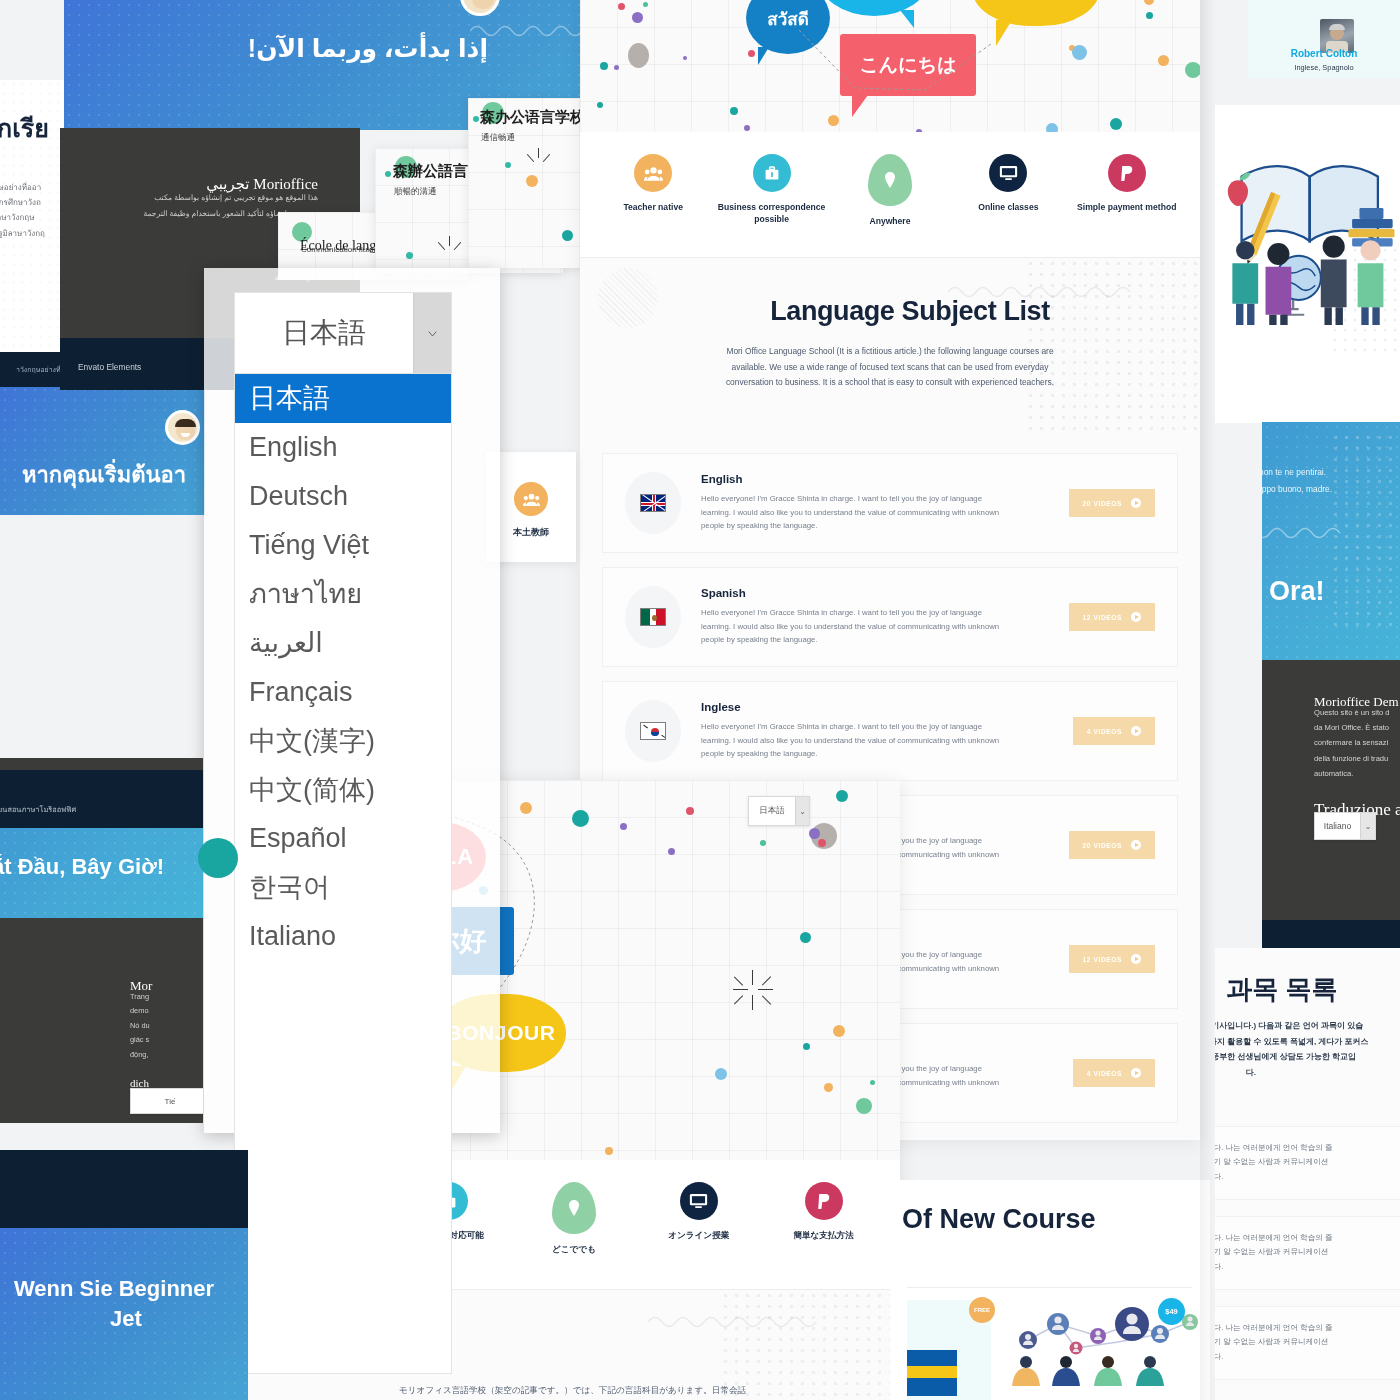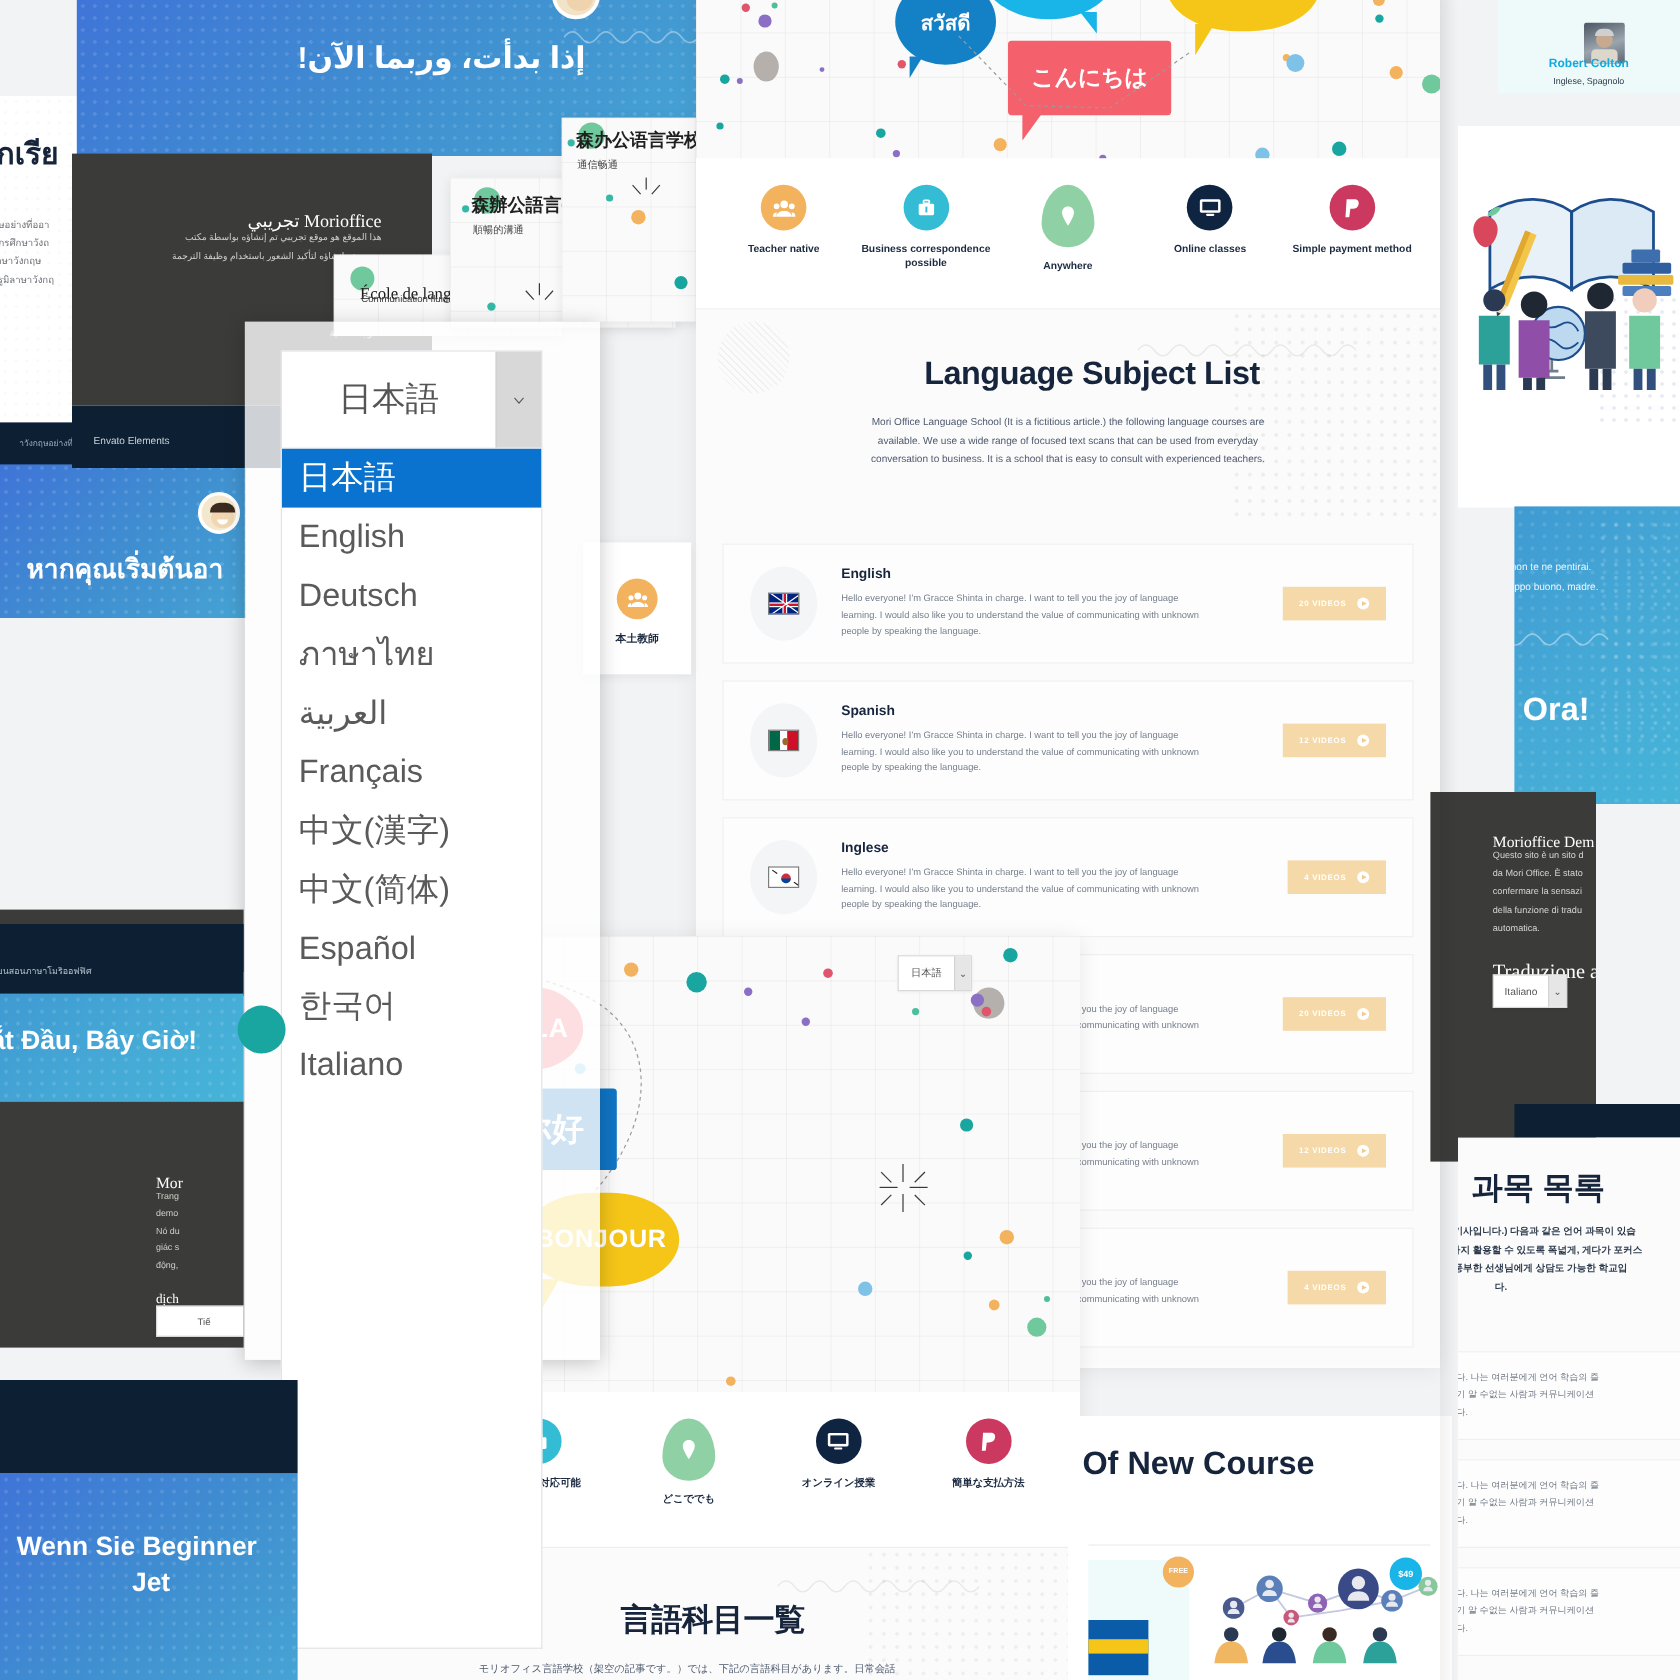--- a/index.html
+++ b/index.html
@@ -568,39 +568,39 @@
         </div>
         <div class="flabel">簡単な支払方法</div>
       </div>
     </div>
 
     <div class="dotgrid" style="position:absolute;left:0;top:510px;width:652px;height:120px;background:#fbfbfb;">
       <svg style="position:absolute;left:400px;top:20px;width:190px;height:24px;" viewBox="0 0 190 24">
         <path d="M0 12 q7 -9 14 0 t14 0 t14 0 t14 0 t14 0 t14 0 t14 0 t14 0 t14 0 t14 0 t14 0 t14 0" fill="none" stroke="rgba(0,0,0,.07)" stroke-width="1.3"></path>
       </svg>
       <div style="position:absolute;right:0;top:0;width:180px;height:115px;background-image:radial-gradient(rgba(0,0,0,.05) 1.5px, transparent 1.6px);background-size:11px 11px;"></div>
-      <h1 class="subject-title" style="position:absolute;left:0;right:0;top:42px;font-size:26px;">言語科目一覧</h1>
       <p class="subject-desc" style="position:absolute;left:0;right:0;top:80px;width:350px;font-size:8.6px;line-height:1.9;text-align:left;">モリオフィス言語学校（架空の記事です。）では、下記の言語科目があります。日常会話から、ビジネスまで活用いただけるよう、幅広く、なおかつフォーカスされたテキストを使います。経験豊富な先生に相談もしやす</p>
     </div>
   </div>
 
   <div class="sel-wrap" style="left:204px;top:268px;width:296px;height:865px;">
     <div style="position:absolute;left:0;top:0;width:296px;height:865px;background:rgba(255,255,255,.80);"></div>
     <div class="sel-box" style="position:absolute;left:30px;top:24px;width:218px;height:82px;">
       <div class="sel-val">日本語</div>
       <div class="sel-arrow">
         <svg viewBox="0 0 24 24">
             <polyline points="6,9 12,16 18,9"></polyline>
           </svg>
       </div>
     </div>
     <div class="sel-list" style="position:absolute;left:30px;top:106px;width:218px;height:1000px;">
       <div class="sel-opt sel"><span>日本語</span></div>
       <div class="sel-opt"><span>English</span></div>
       <div class="sel-opt"><span>Deutsch</span></div>
+      <div class="sel-opt"><span>Tiếng Việt</span></div>
       <div class="sel-opt"><span>ภาษาไทย</span></div>
       <div class="sel-opt"><span>العربية</span></div>
       <div class="sel-opt"><span>Français</span></div>
       <div class="sel-opt"><span>中文(漢字)</span></div>
       <div class="sel-opt"><span>中文(简体)</span></div>
       <div class="sel-opt"><span>Español</span></div>
       <div class="sel-opt"><span>한국어</span></div>
       <div class="sel-opt"><span>Italiano</span></div>
     </div>
   </div>
@@ -701,21 +701,21 @@
   <div class="panel hero-cyan" style="left:1262px;top:422px;width:138px;height:248px;">
     <div class="hero-dots"></div>
     <div style="position:absolute;left:-10px;top:45px;font-size:8.4px;color:#eaf6fc;white-space:nowrap;">e non te ne pentirai.</div>
     <div style="position:absolute;left:-10px;top:62px;font-size:8.4px;color:#eaf6fc;white-space:nowrap;">troppo buono, madre.</div>
     <div class="hero-title" style="position:absolute;left:-80px;top:154px;font-size:27px;">mente Ora!</div>
     <svg style="position:absolute;left:-20px;top:100px;width:110px;height:22px;" viewBox="0 0 110 22">
       <path d="M0 11 q7 -9 14 0 t14 0 t14 0 t14 0 t14 0 t14 0 t14 0" fill="none" stroke="rgba(255,255,255,.42)" stroke-width="1.4"></path>
     </svg>
     <div style="position:absolute;right:0;top:10px;width:70px;height:200px;background-image:radial-gradient(rgba(255,255,255,.2) 1.6px,transparent 1.7px);background-size:11px 11px;"></div>
   </div>
-  <div class="panel dark" style="left:1192px;top:660px;width:138px;height:308px;">
+  <div class="panel dark" style="left:1262px;top:660px;width:138px;height:308px;">
     <div class="serif" style="position:absolute;left:52px;top:20px;font-size:13px;color:#fff;white-space:nowrap;">Morioffice Dem</div>
     <div style="position:absolute;left:52px;top:45px;font-size:7.6px;line-height:2.0;color:#d4d4d0;white-space:nowrap;">
       <div>Questo sito è un sito d</div>
       <div>da Mori Office. È stato</div>
       <div>confermare la sensazi</div>
       <div>della funzione di tradu</div>
       <div>automatica.</div>
     </div>
     <div class="serif" style="position:absolute;left:52px;top:126px;font-size:17px;color:#fff;white-space:nowrap;">Traduzione aut</div>
     <div class="mini-sel" style="position:absolute;left:52px;top:152px;width:62px;height:28px;">

